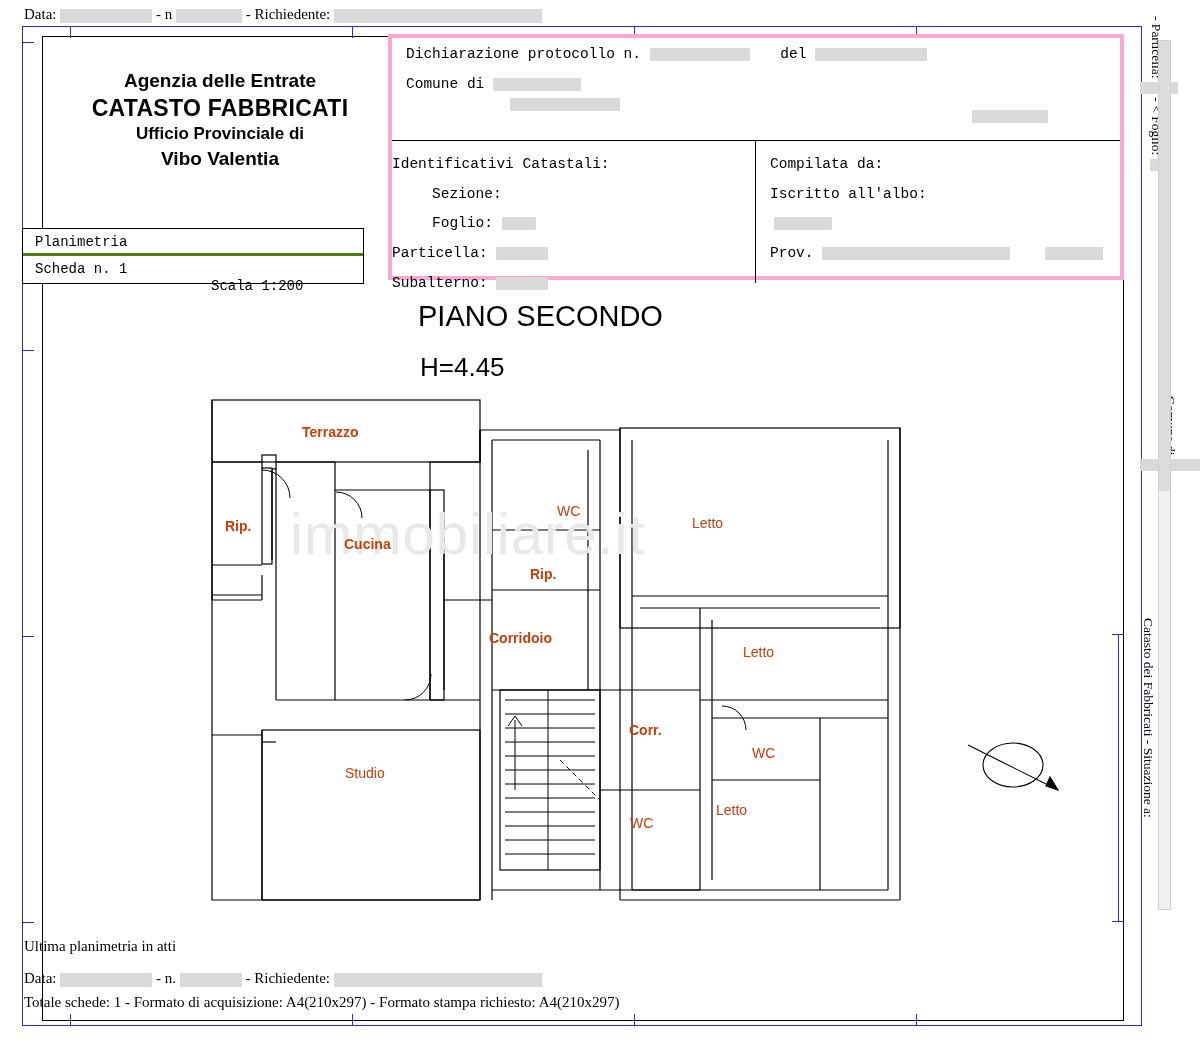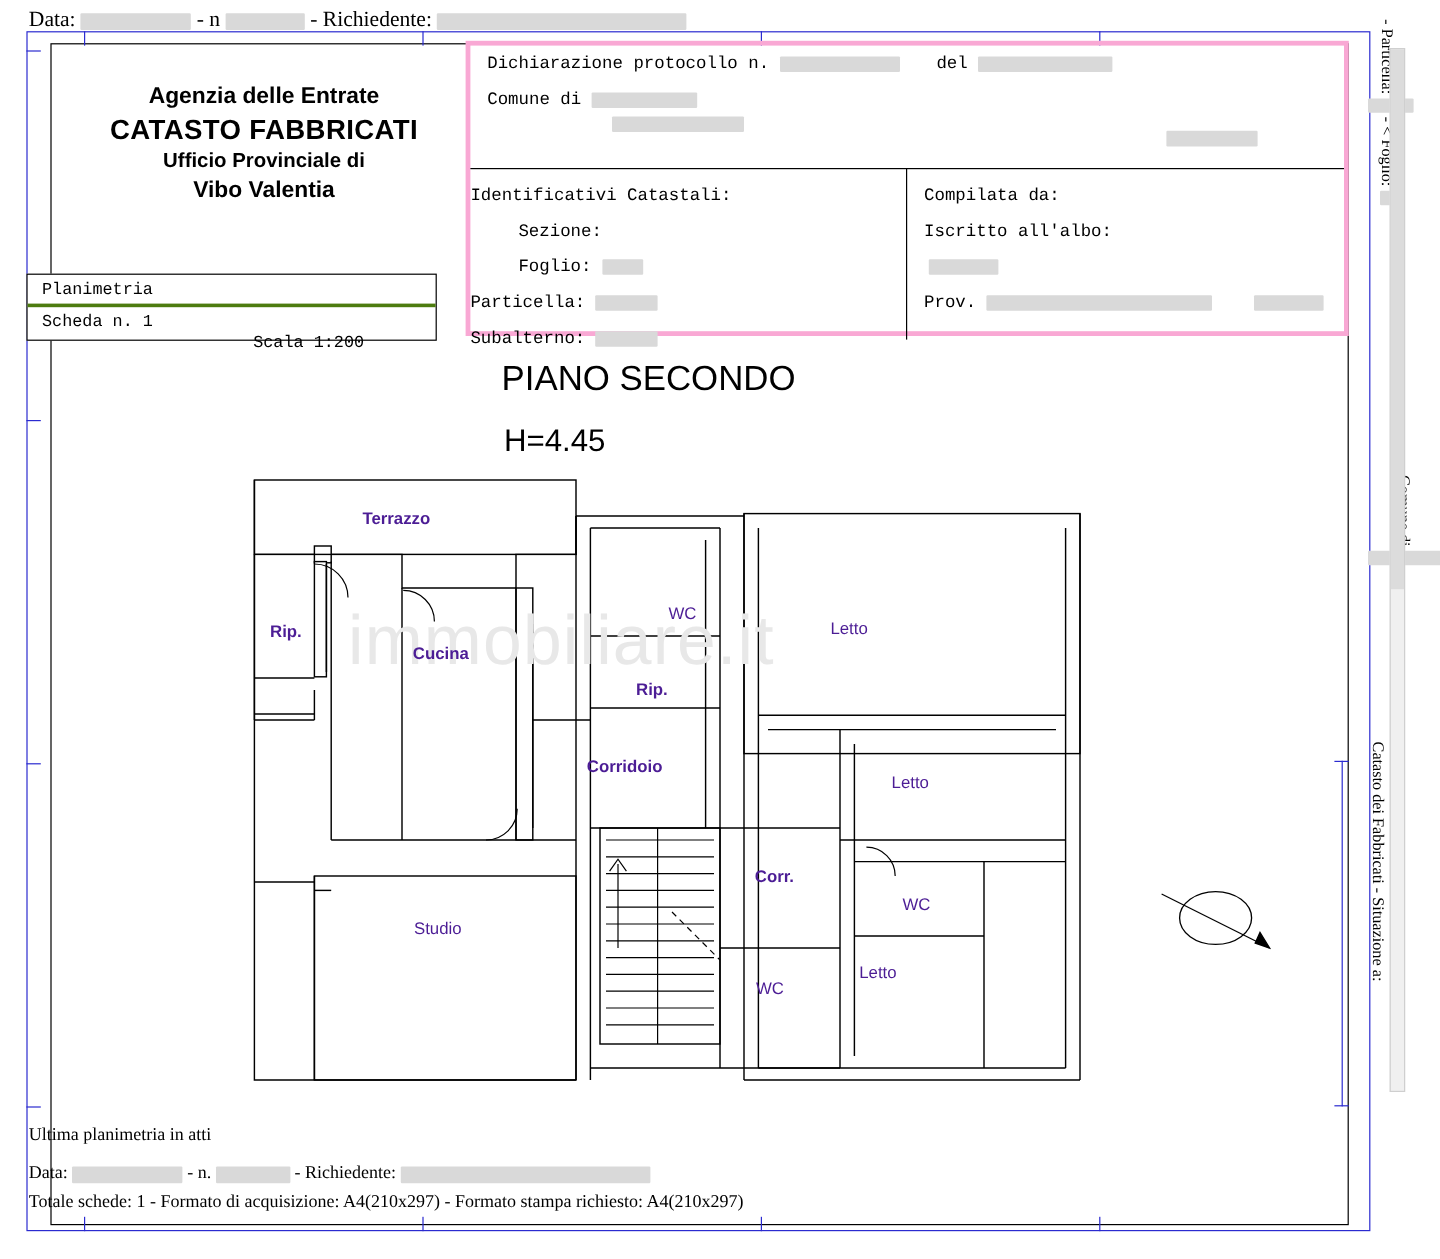--- a/index.html
+++ b/index.html
@@ -12,21 +12,21 @@
   }
   .redact{
     display:inline-block;
     background:#d9d9d9;
     border-radius:1px;
     vertical-align:middle;
     height:13px;
   }
   
   .top-line{
-    position:absolute;left:24px;top:6px;font-size:18px;
+    position:absolute;left:24px;top:6px;font-size:15px;
     font-family:"Liberation Serif", serif;
     white-space:nowrap;
   }
   .top-line .redact{height:14px;}
 
   
   .frame-outer{
     position:absolute;left:22px;top:26px;width:1120px;height:1000px;
     border:1px solid #2b2bd0;
     box-sizing:border-box;
@@ -133,21 +133,21 @@
     font-family:"Liberation Sans", sans-serif;
     font-size:26px;
   }
 
   .drawing{position:absolute;left:0;top:0;width:1200px;height:1049px;pointer-events:none;}
 
   .room-label{
     position:absolute;
     font-family:"Liberation Sans", sans-serif;
     font-size:14px;
-    color:#4c1d95;
+    color:#c2410c;
     white-space:nowrap;
   }
   .room-label.bold{font-weight:bold;}
 
   
   .watermark{
     position:absolute;left:290px;top:500px;width:620px;height:80px;
     font-family:"Liberation Sans", sans-serif;
     font-size:58px;font-weight:normal;
     color:#e8e8e8;

